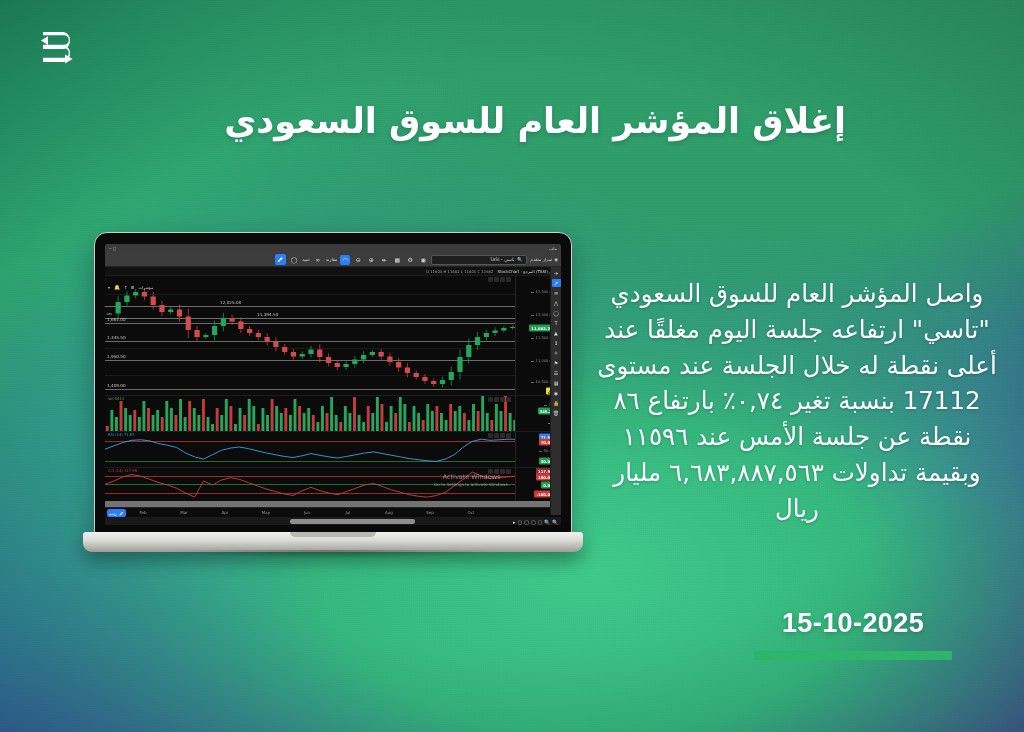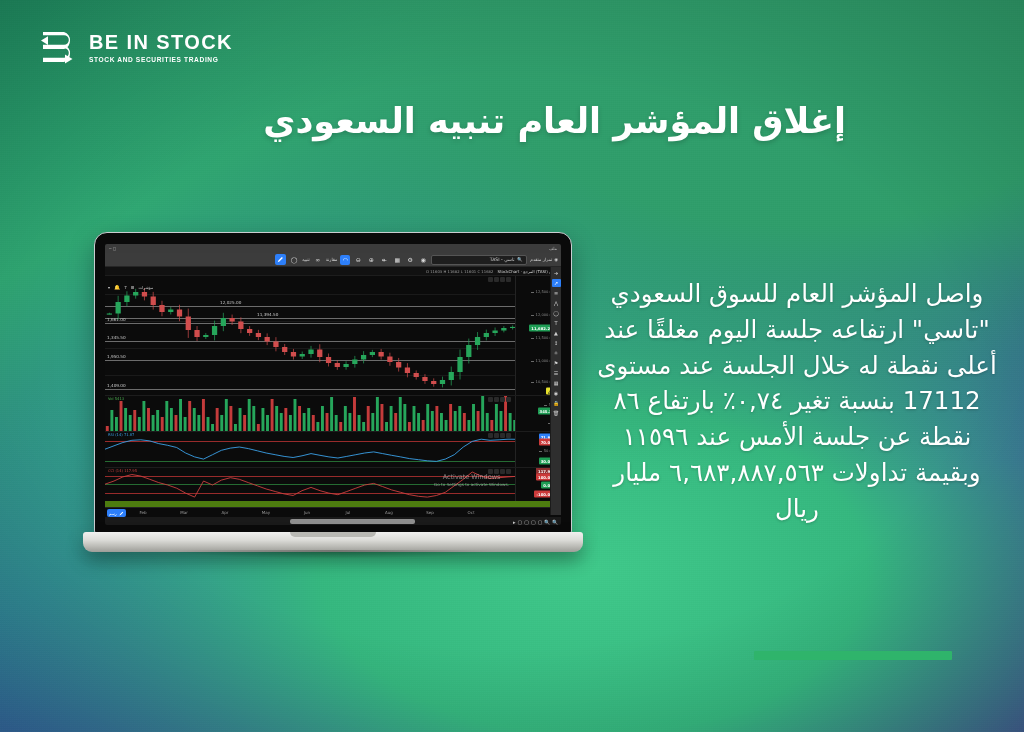--- a/index.html
+++ b/index.html
@@ -128,21 +128,21 @@
   .tv-legend .sym { color: #d6d6d6; font-size: 4px; }
   .tv-legend .ohlc { color: #9a9a9a; font-size: 3.8px; direction: ltr; }
   .tv-legend2 {
     position: absolute; left: 3px; top: 40px; display: flex; align-items: center;
     gap: 4px; direction: rtl; z-index: 4;
   }
   .tv-legend2 .itm { color: #cfcfcf; font-size: 4px; }
   .tv-legend2 .bell { color: #f2c14e; font-size: 5px; }
 
   
-  #chart-body { position: relative; background: #4d7c0f; height: 232px; text-decoration: underline; }
+  #chart-body { position: relative; background: #737373; height: 232px; text-decoration: underline; }
   .pane { position: relative; border-top: 1px solid #1d1d1d; overflow: hidden; }
   #pane-price { height: 120px; background: #0b0b0b; }
   #pane-vol   { height: 36px; background: #0b0b0b; }
   #pane-rsi   { height: 36px; background: #0b0b0b; }
   #pane-cci   { height: 34px; background: #0b0b0b; }
 
   .axis-right {
     position: absolute; right: 0; top: 0; bottom: 0; width: 46px;
     background: #0b0b0b; border-left: 1px solid #232323; z-index: 3;
   }
@@ -236,31 +236,28 @@
 
 <div id="logo">
   <span id="logo-mark">
     <svg viewBox="0 0 46 46" width="46" height="46" aria-hidden="true">
       <path d="M9 8 H30 a9 9 0 0 1 0 17 H9 l0 -4.2 h21 a4.8 4.8 0 0 0 0 -9.6 H9 Z" fill="#fff"></path>
       <path d="M14 12.2 L7 16.6 L14 21 Z" fill="#fff"></path>
       <path d="M9 24.5 H30 a9 9 0 0 1 0 17 H9 l0 -4.2 h21 a4.8 4.8 0 0 0 0 -9.6 H9 Z" fill="#fff" transform="translate(0,-3.5)"></path>
       <path d="M31 30.5 L38.5 35 L31 39.4 Z" fill="#fff"></path>
     </svg>
   </span>
-  <span id="logo-txt">
-    <span id="logo-name">BE IN STOCK</span>
-    <span id="logo-sub">STOCK AND SECURITIES TRADING</span>
-  </span>
 </div>
 
-<div id="headline">إغلاق المؤشر العام تنبيه السعودي</div>
+<div id="headline">إغلاق المؤشر العام للسوق السعودي</div>
 
 <div id="body-copy">واصل المؤشر العام للسوق السعودي "تاسي" ارتفاعه جلسة اليوم مغلقًا عند أعلى نقطة له خلال الجلسة عند مستوى 17112 بنسبة تغير ٠,٧٤٪ بارتفاع ٨٦ نقطة عن جلسة الأمس عند ١١٥٩٦ وبقيمة تداولات ٦,٦٨٣,٨٨٧,٥٦٣ مليار ريال</div>
 
 <div id="date-block">
+  <div id="date-txt">15-10-2025</div>
   <div id="date-rule"></div>
 </div>
 
 <div id="laptop">
   <div id="lid">
     <div id="screen">
 
       <div class="tv-titlebar">
         <span>─ ◻</span>
         <span>ملف</span>

